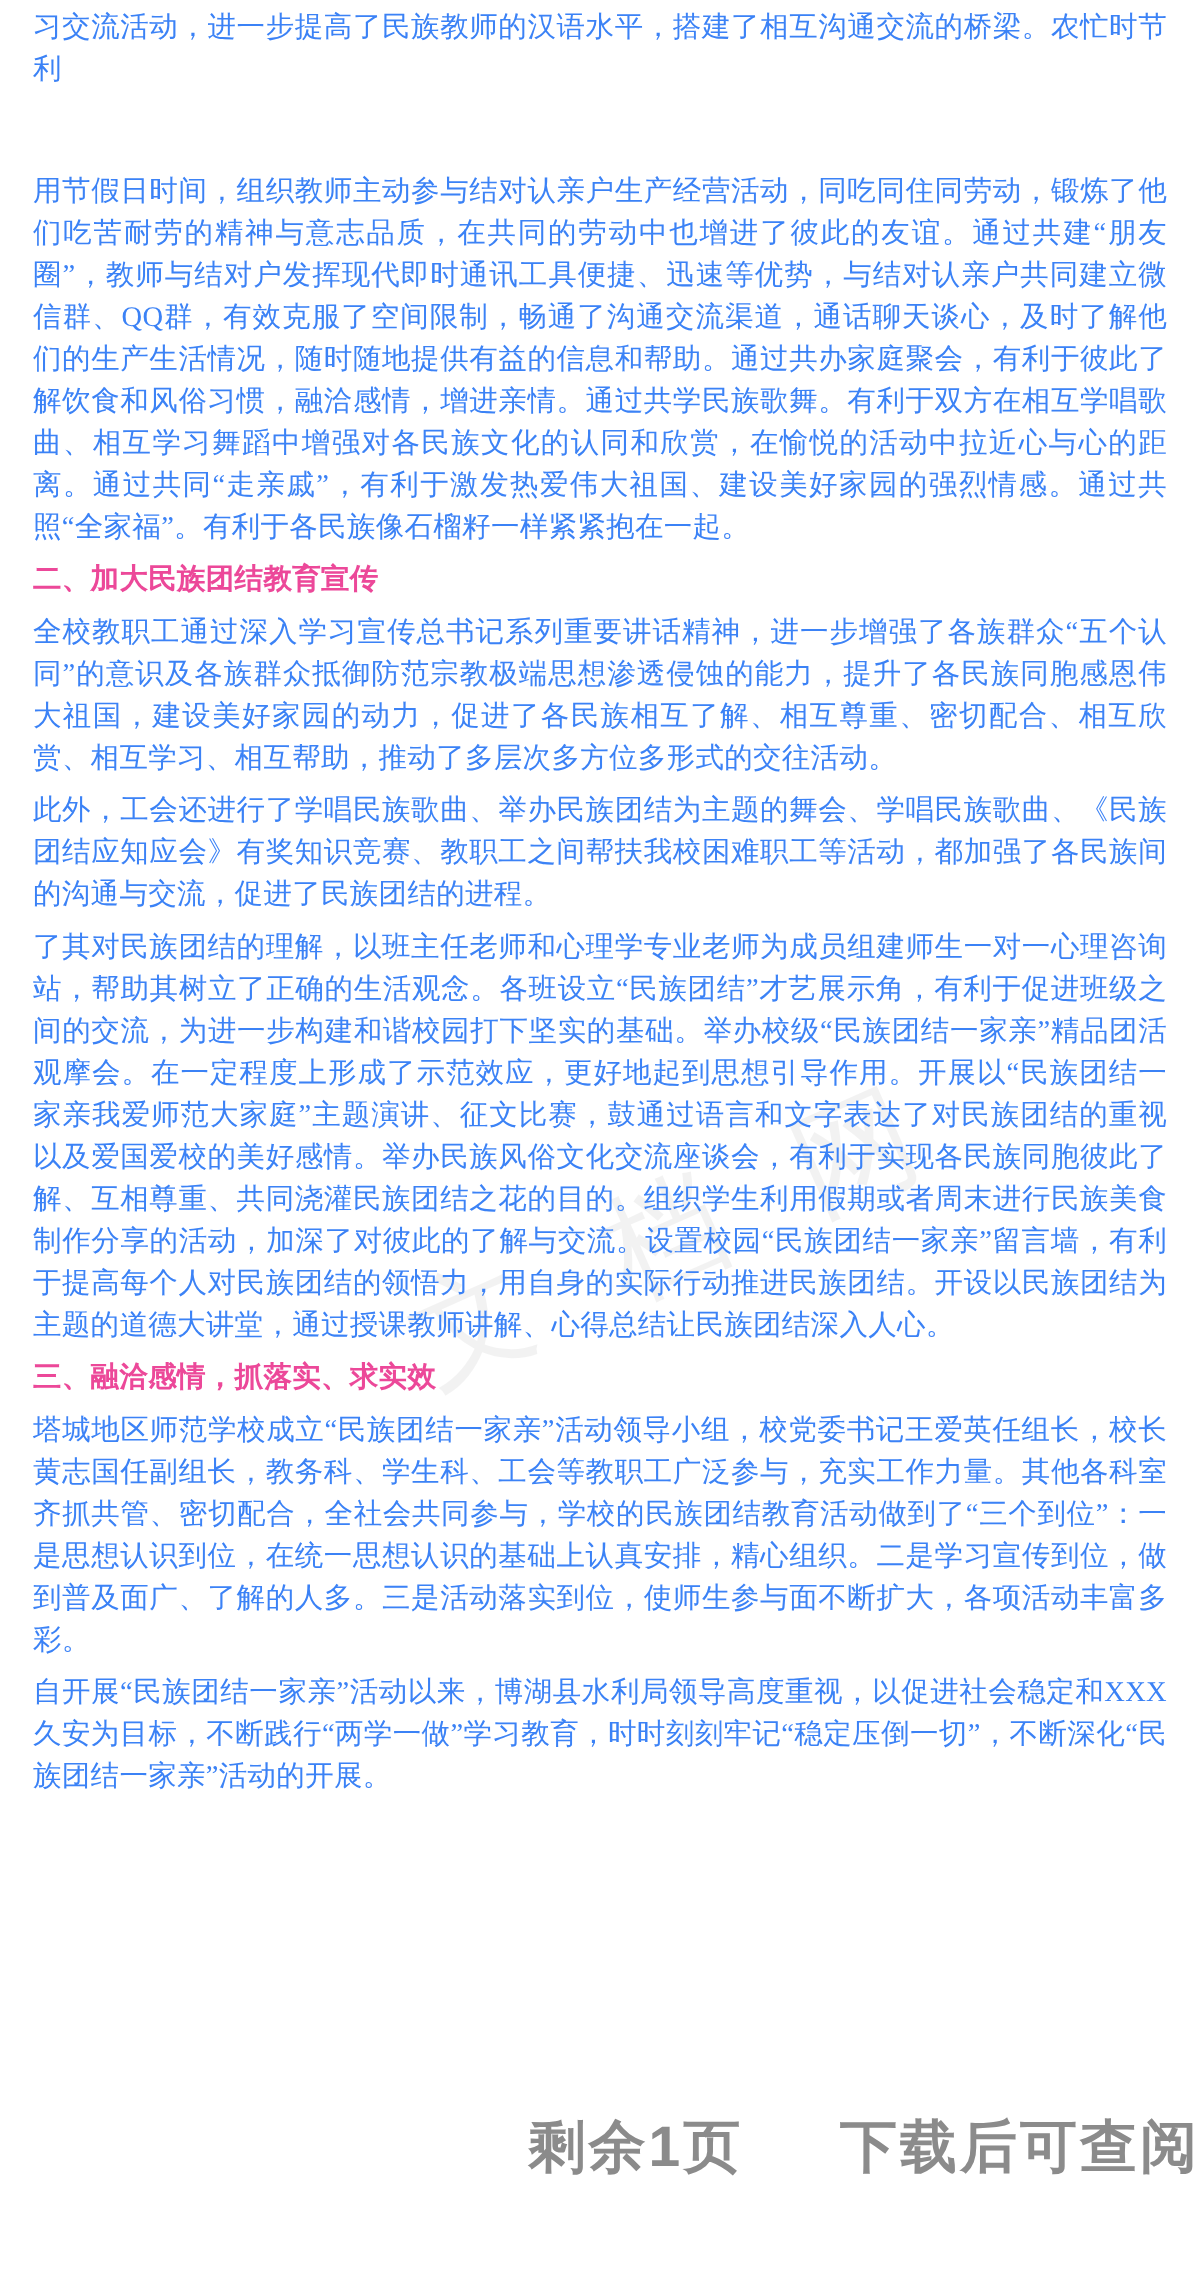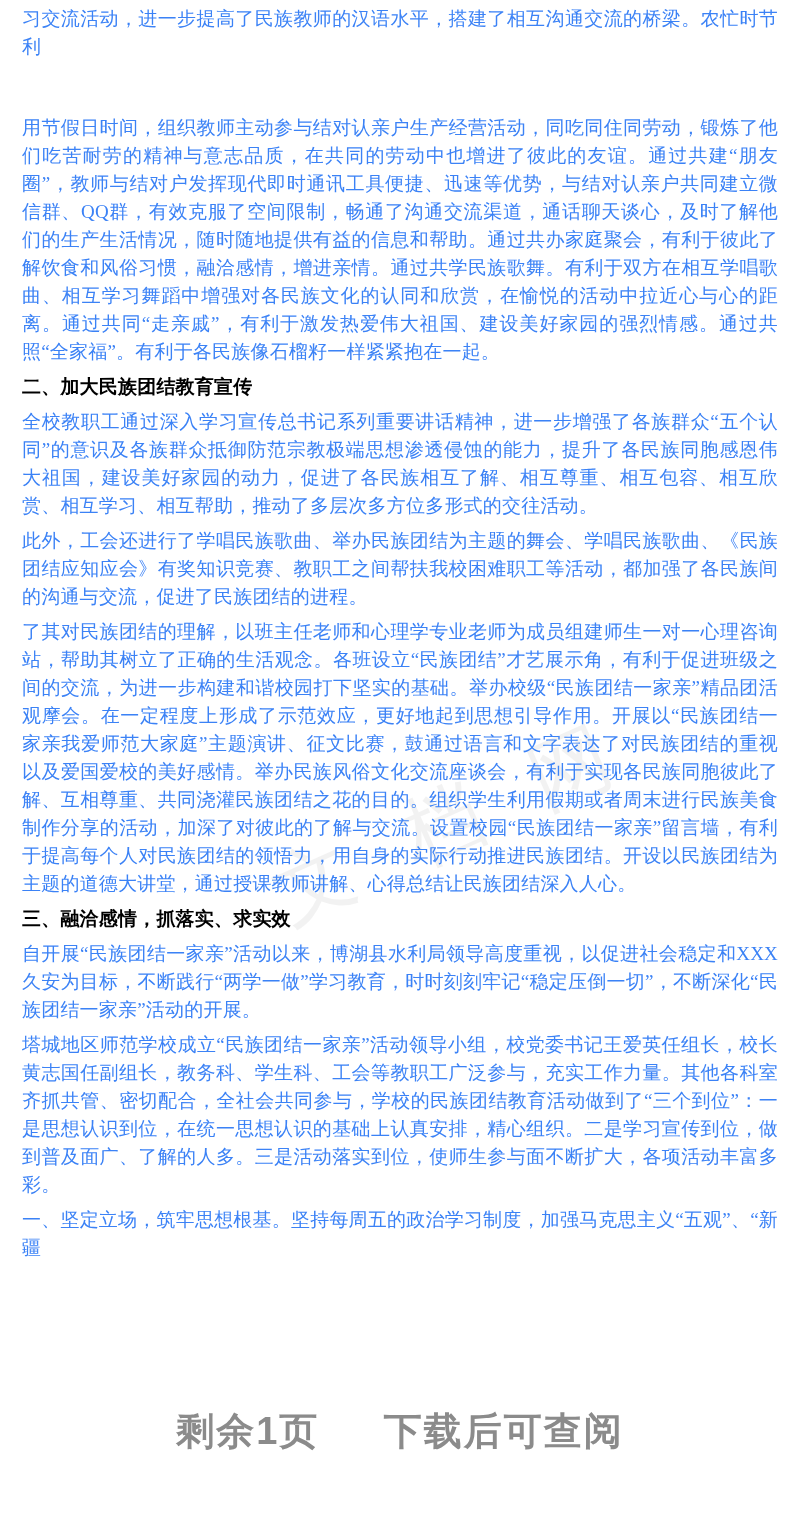--- a/index.html
+++ b/index.html
@@ -30,21 +30,21 @@
     line-height: 28px;
     color: #3b82f6;
     text-align: justify;
     text-justify: inter-ideograph;
     letter-spacing: 0.2px;
   }
   .doc-body h2 {
     margin: 0 0 7px 0;
     font-size: 19px;
     line-height: 28px;
-    color: #000000;
+    color: #ec4899;
     font-weight: 700;
     letter-spacing: 0.2px;
   }
   .doc-body .gap {
     height: 46px;
   }
   .watermark {
     position: absolute;
     z-index: 1;
     top: 760px;
@@ -56,21 +56,21 @@
     white-space: nowrap;
     pointer-events: none;
     font-family: "Liberation Serif", serif;
   }
   .footer-notice {
     position: absolute;
     z-index: 2;
     top: 1406px;
     left: 0;
     width: 800px;
-    text-align: center;
+    text-align: right;
     font-family: "Liberation Sans", sans-serif;
     font-weight: 700;
     font-size: 38px;
     color: #8b8b8b;
     letter-spacing: 2px;
   }
   .footer-notice .seg {
     display: inline-block;
   }
   .footer-notice .seg + .seg {
@@ -80,25 +80,24 @@
 </head>
 <body>
 
 <div class="page">
   <div class="watermark">文档网</div>
   <div class="doc-body" id="doc-body">
       <p>习交流活动，进一步提高了民族教师的汉语水平，搭建了相互沟通交流的桥梁。农忙时节利</p>
       <div class="gap"></div>
       <p>用节假日时间，组织教师主动参与结对认亲户生产经营活动，同吃同住同劳动，锻炼了他们吃苦耐劳的精神与意志品质，在共同的劳动中也增进了彼此的友谊。通过共建“朋友圈”，教师与结对户发挥现代即时通讯工具便捷、迅速等优势，与结对认亲户共同建立微信群、QQ群，有效克服了空间限制，畅通了沟通交流渠道，通话聊天谈心，及时了解他们的生产生活情况，随时随地提供有益的信息和帮助。通过共办家庭聚会，有利于彼此了解饮食和风俗习惯，融洽感情，增进亲情。通过共学民族歌舞。有利于双方在相互学唱歌曲、相互学习舞蹈中增强对各民族文化的认同和欣赏，在愉悦的活动中拉近心与心的距离。通过共同“走亲戚”，有利于激发热爱伟大祖国、建设美好家园的强烈情感。通过共照“全家福”。有利于各民族像石榴籽一样紧紧抱在一起。</p>
       <h2>二、加大民族团结教育宣传</h2>
-      <p>全校教职工通过深入学习宣传总书记系列重要讲话精神，进一步增强了各族群众“五个认同”的意识及各族群众抵御防范宗教极端思想渗透侵蚀的能力，提升了各民族同胞感恩伟大祖国，建设美好家园的动力，促进了各民族相互了解、相互尊重、相互包容、相互欣赏、相互学习、相互帮助，推动了多层次多方位多形式的交往活动。</p>
+      <p>全校教职工通过深入学习宣传总书记系列重要讲话精神，进一步增强了各族群众“五个认同”的意识及各族群众抵御防范宗教极端思想渗透侵蚀的能力，提升了各民族同胞感恩伟大祖国，建设美好家园的动力，促进了各民族相互了解、相互尊重、密切配合、相互欣赏、相互学习、相互帮助，推动了多层次多方位多形式的交往活动。</p>
       <p>此外，工会还进行了学唱民族歌曲、举办民族团结为主题的舞会、学唱民族歌曲、《民族团结应知应会》有奖知识竞赛、教职工之间帮扶我校困难职工等活动，都加强了各民族间的沟通与交流，促进了民族团结的进程。</p>
       <p>了其对民族团结的理解，以班主任老师和心理学专业老师为成员组建师生一对一心理咨询站，帮助其树立了正确的生活观念。各班设立“民族团结”才艺展示角，有利于促进班级之间的交流，为进一步构建和谐校园打下坚实的基础。举办校级“民族团结一家亲”精品团活观摩会。在一定程度上形成了示范效应，更好地起到思想引导作用。开展以“民族团结一家亲我爱师范大家庭”主题演讲、征文比赛，鼓通过语言和文字表达了对民族团结的重视以及爱国爱校的美好感情。举办民族风俗文化交流座谈会，有利于实现各民族同胞彼此了解、互相尊重、共同浇灌民族团结之花的目的。组织学生利用假期或者周末进行民族美食制作分享的活动，加深了对彼此的了解与交流。设置校园“民族团结一家亲”留言墙，有利于提高每个人对民族团结的领悟力，用自身的实际行动推进民族团结。开设以民族团结为主题的道德大讲堂，通过授课教师讲解、心得总结让民族团结深入人心。</p>
       <h2>三、融洽感情，抓落实、求实效</h2>
+      <p>塔城地区师范学校成立“民族团结一家亲”活动领导小组，校党委书记王爱英任组长，校长黄志国任副组长，教务科、学生科、工会等教职工广泛参与，充实工作力量。其他各科室齐抓共管、密切配合，全社会共同参与，学校的民族团结教育活动做到了“三个到位”：一是思想认识到位，在统一思想认识的基础上认真安排，精心组织。二是学习宣传到位，做到普及面广、了解的人多。三是活动落实到位，使师生参与面不断扩大，各项活动丰富多彩。</p>
       <p>自开展“民族团结一家亲”活动以来，博湖县水利局领导高度重视，以促进社会稳定和XXX久安为目标，不断践行“两学一做”学习教育，时时刻刻牢记“稳定压倒一切”，不断深化“民族团结一家亲”活动的开展。</p>
-      <p>塔城地区师范学校成立“民族团结一家亲”活动领导小组，校党委书记王爱英任组长，校长黄志国任副组长，教务科、学生科、工会等教职工广泛参与，充实工作力量。其他各科室齐抓共管、密切配合，全社会共同参与，学校的民族团结教育活动做到了“三个到位”：一是思想认识到位，在统一思想认识的基础上认真安排，精心组织。二是学习宣传到位，做到普及面广、了解的人多。三是活动落实到位，使师生参与面不断扩大，各项活动丰富多彩。</p>
-      <p>一、坚定立场，筑牢思想根基。坚持每周五的政治学习制度，加强马克思主义“五观”、“新疆</p>
     </div>
   <div class="footer-notice">
     <span class="seg">剩余1页</span>
     <span class="seg">下载后可查阅</span>
   </div>
 </div>
 
 </body></html>

